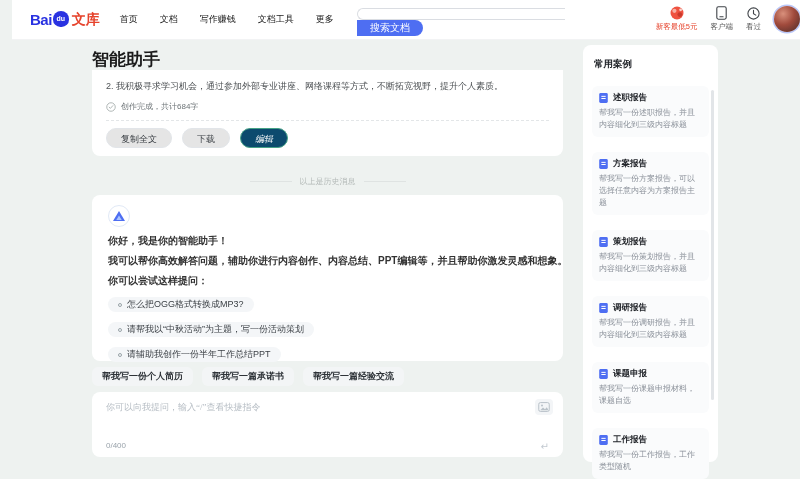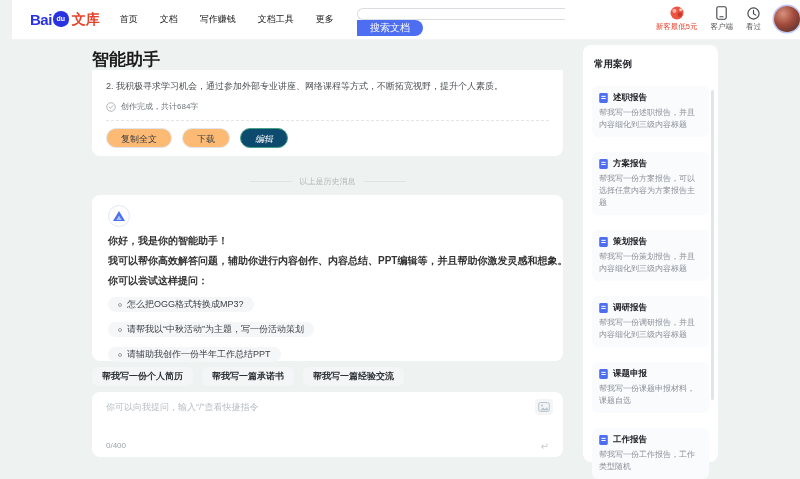--- a/index.html
+++ b/index.html
@@ -46,39 +46,39 @@
   
   .page-title{position:absolute;left:92px;top:48px;font-size:17px;font-weight:bold;color:#1b1b1b;}
   .card{background:#fff;border-radius:8px;box-sizing:border-box;position:absolute;left:92px;width:471px;}
   .card1{top:70px;height:86px;border-radius:0 0 8px 8px;}
   .excerpt{padding:10px 14px 0;font-size:9px;color:#4d5154;line-height:12px;}
   .status-row{display:flex;align-items:center;gap:5px;padding:9px 14px 0;}
   .status-text{font-size:8px;color:#6d7477;}
   .dash-sep{margin:8px 14px 0;border-top:1px dashed #e3e6e8;height:0;}
   .btn-row{display:flex;gap:10px;padding:7px 14px 0;}
   .btn{height:20px;line-height:20px;padding:0 14px;border-radius:11px;font-size:9px;cursor:pointer;
-       background:#fdba74;border:1px solid #e2e5e9;color:#3a3f44;font-family:inherit;}
+       background:#e5e5e5;border:1px solid #e2e5e9;color:#3a3f44;font-family:inherit;}
   .btn.primary{background:#0c4a6e;border-color:#46a287;color:#fff;font-style:italic;}
   .hist-divider{position:absolute;left:92px;top:176px;width:471px;display:flex;align-items:center;justify-content:center;gap:8px;}
   .hist-divider .line{width:42px;height:1px;background:#dfe3e2;}
   .hist-divider .txt{font-size:8px;color:#b4bab8;}
   .chat-card{top:195px;height:166px;padding:10px 16px;}
   .bot-avatar{width:20px;height:20px;border-radius:50%;border:1px solid #e1e9f6;display:flex;align-items:center;justify-content:center;background:#fff;}
   .chat-line{font-size:10px;font-weight:bold;color:#333;margin-top:7px;line-height:13px;white-space:nowrap;}
   .pill{display:inline-flex;align-items:center;gap:5px;height:15px;padding:0 10px;border-radius:9px;
         background:#f4f6f8;font-size:9px;color:#3a3f44;margin-top:10px;cursor:pointer;white-space:nowrap;}
   .pill .dot{width:4px;height:4px;border-radius:50%;border:1px solid #9aa4a8;box-sizing:border-box;flex:none;}
   .pill-wrap{display:block;}
   .chips{position:absolute;left:92px;top:367px;display:flex;gap:9px;}
   .chip{height:19px;line-height:19px;padding:0 10px;border-radius:6px;background:#f3f5f6;
         font-size:9px;font-weight:bold;color:#2e3338;cursor:pointer;white-space:nowrap;}
   .input-card{top:392px;height:65px;}
   .input-card textarea{
     position:absolute;left:0;top:0;width:100%;height:40px;box-sizing:border-box;border:none;outline:none;
-    resize:none;background:transparent;padding:9px 40px 0 14px;font-size:9px;color:#333;font-family:Liberation Sans, sans-serif;
+    resize:none;background:transparent;padding:9px 40px 0 14px;font-size:9px;color:#333;font-family:Liberation Serif, serif;
   }
   .input-card textarea::placeholder{color:#b6bdc4;}
   .img-btn{position:absolute;right:10px;top:7px;width:18px;height:16px;border-radius:4px;background:#f3f5f7;
            display:flex;align-items:center;justify-content:center;cursor:pointer;}
   .counter{position:absolute;left:14px;bottom:7px;font-size:8px;color:#9aa3ab;}
   .enter-glyph{position:absolute;right:14px;bottom:5px;font-size:10px;color:#c3cad1;cursor:pointer;}
   
   .sidebar{position:absolute;left:583px;top:45px;width:135px;height:417px;background:#fff;border-radius:8px;
            box-sizing:border-box;padding:10px 9px;}
   .sb-title{font-size:9.5px;font-weight:bold;color:#22252a;margin:3px 0 9px 2px;}

